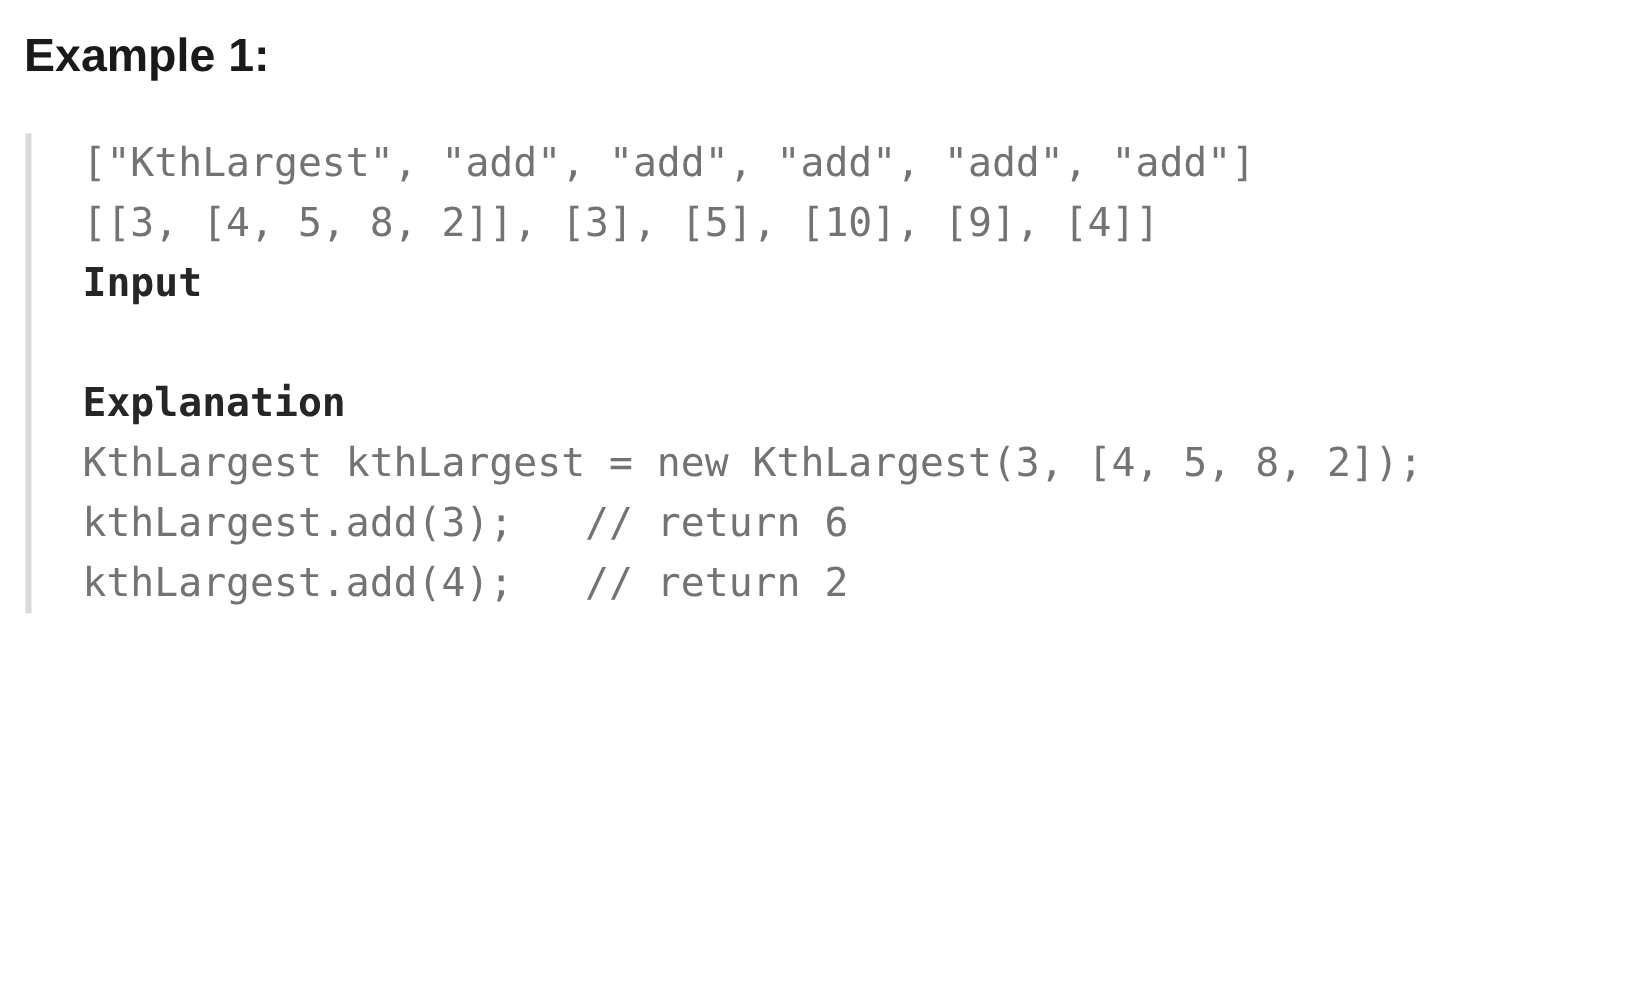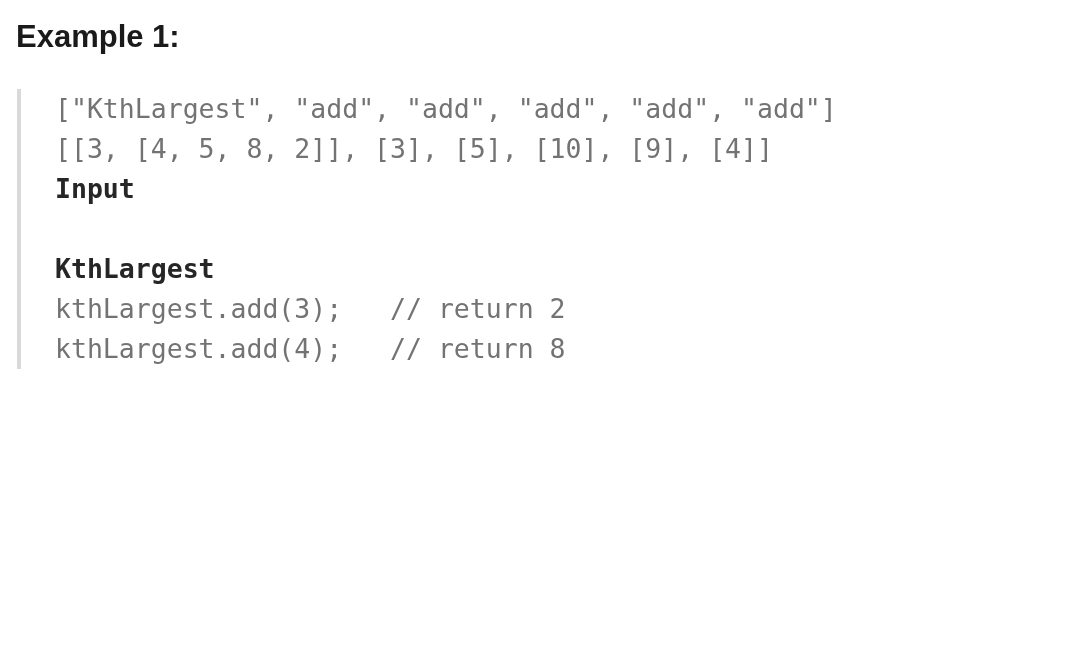--- a/index.html
+++ b/index.html
@@ -64,25 +64,26 @@
 
     <div class="line code">["KthLargest", "add", "add", "add", "add", "add"]</div>
 
     <div class="line code">[[3, [4, 5, 8, 2]], [3], [5], [10], [9], [4]]</div>
 
     <div class="line label">Input</div>
 
 
     <div class="line spacer"></div>
 
-    <div class="line label">KthLargest</div>
+    <div class="line label">Explanation</div>
 
+    <div class="line code">KthLargest kthLargest = new KthLargest(3, [4, 5, 8, 2]);</div>
 
-    <div class="line code">kthLargest.add(3);   // return 2</div>
+    <div class="line code">kthLargest.add(3);   // return 6</div>
 
 
 
 
-    <div class="line code">kthLargest.add(4);   // return 8</div>
+    <div class="line code">kthLargest.add(4);   // return 2</div>
 
   </blockquote>
 
 </div>
 
 </body></html>

